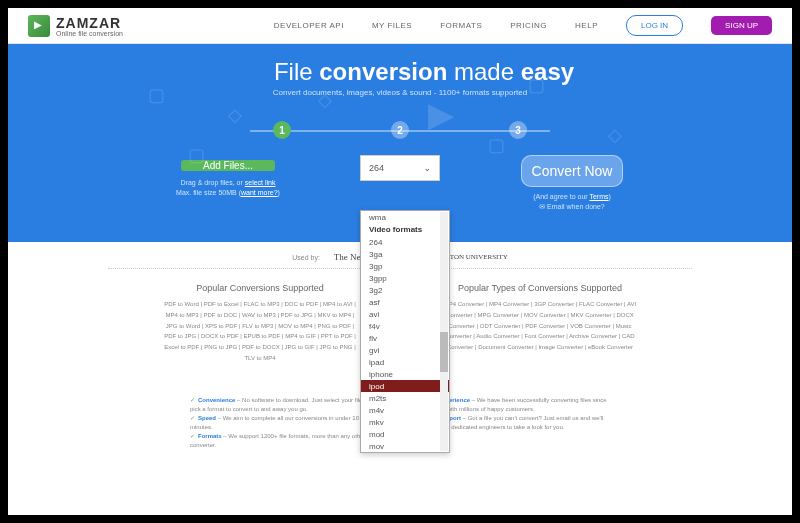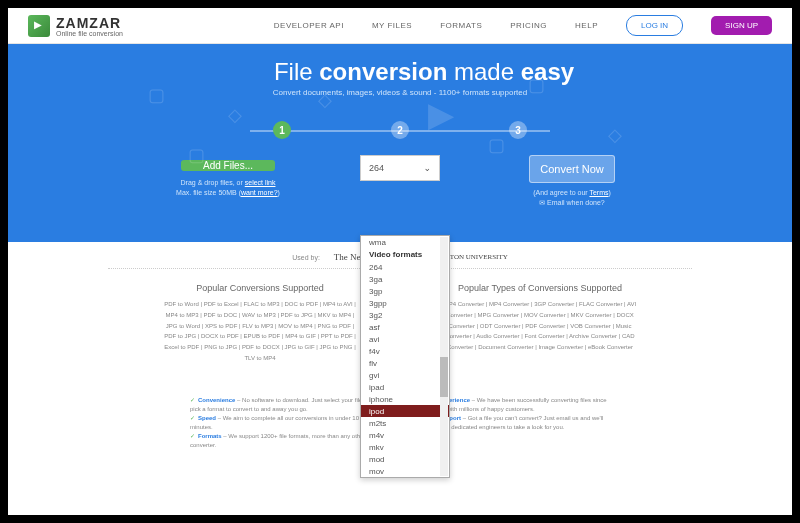--- a/index.html
+++ b/index.html
@@ -24,22 +24,22 @@
 .step-line { position: absolute; top: 9px; left: 50%; transform: translateX(-50%); width: 300px; height: 2px; background: rgba(255,255,255,0.4); z-index: 0; }
 .step-num { width: 18px; height: 18px; border-radius: 50%; color: #fff; font-size: 10px; font-weight: bold; display: flex; align-items: center; justify-content: center; z-index: 1; position: relative; }
 .step-num.active { background: #5cb85c; }
 .step-num.inactive { background: rgba(255,255,255,0.35); }
 .actions { display: flex; justify-content: center; gap: 32px; margin-top: 16px; }
 .action-col { width: 140px; text-align: center; }
 .add-files-btn { background: #5cb85c; color: #fff; border: none; padding: 0 22px; border-radius: 3px; font-size: 10px; cursor: pointer; }
 .helper { font-size: 7px; color: #cfe4fb; margin-top: 5px; line-height: 1.4; }
 .helper a { color: #fff; text-decoration: underline; }
 .fmt-select { width: 80px; height: 26px; background: #fff; border: 1px solid #ccc; display: inline-flex; align-items: center; justify-content: space-between; padding: 0 8px; font-size: 9px; color: #555; cursor: pointer; position: relative; }
-.convert-btn { background: rgba(255,255,255,0.3); color: #fff; border: 1px solid rgba(255,255,255,0.5); padding: 7px 10px; border-radius: 3px; font-size: 11px; cursor: pointer; }
-.dropdown { position: absolute; top: 227px; left: 352px; width: 90px; background: #fff; border: 1px solid #aaa; z-index: 100; box-shadow: 0 2px 6px rgba(0,0,0,0.2); }
+.convert-btn { background: rgba(255,255,255,0.3); color: #fff; border: 1px solid rgba(255,255,255,0.5); padding: 7px 10px; border-radius: 10px; font-size: 14px; cursor: pointer; }
+.dropdown { position: absolute; top: 202px; left: 352px; width: 90px; background: #fff; border: 1px solid #aaa; z-index: 100; box-shadow: 0 2px 6px rgba(0,0,0,0.2); }
 .dd-item { font-size: 8px; color: #555; padding: 1.5px 8px; cursor: pointer; }
 .dd-header { font-size: 8px; font-weight: bold; color: #333; padding: 2px 8px; }
 .dd-item.selected { background: #7f1d1d; color: #fff; }
 .dd-scroll { position: absolute; right: 1px; top: 1px; bottom: 1px; width: 8px; background: #f0f0f0; }
 .dd-thumb { position: absolute; right: 0; top: 120px; width: 8px; height: 40px; background: #bbb; }
 .usedby { text-align: center; padding: 10px 0 6px; font-size: 7px; color: #888; border-bottom: 1px dotted #ccc; margin: 0 100px; display: flex; align-items: center; justify-content: center; gap: 14px; }
 .usedby .brand { font-family: Georgia, serif; font-size: 9px; color: #444; }
 .popular { text-align: center; padding: 14px 60px 0; }
 .popular .cols { display: flex; justify-content: center; gap: 80px; }
 .popular h3 { font-size: 9px; color: #666; font-weight: normal; margin-bottom: 6px; }

